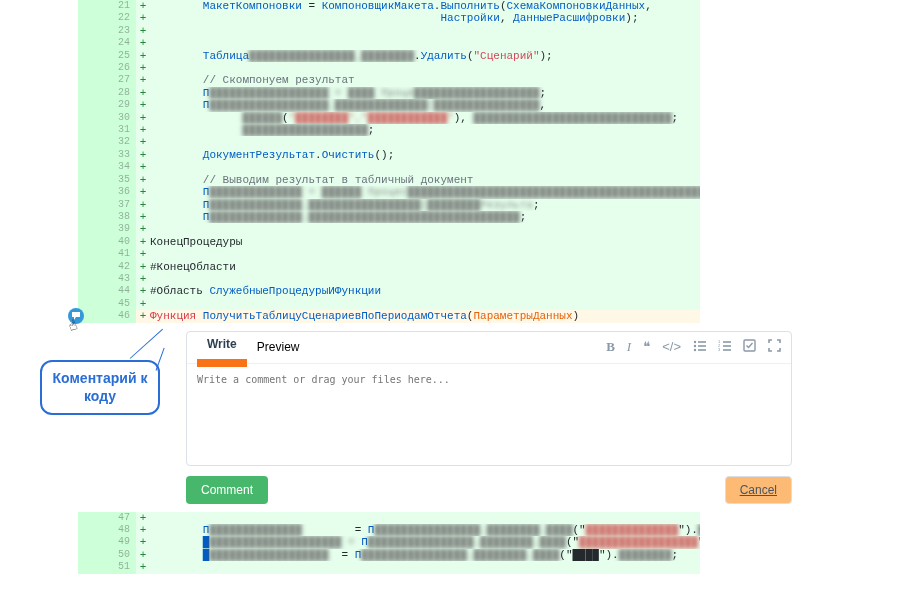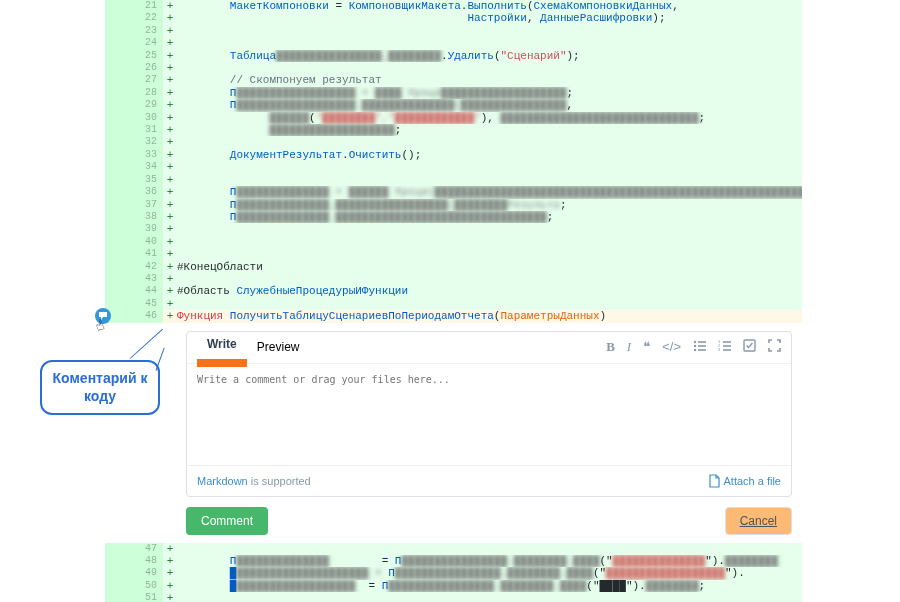--- a/index.html
+++ b/index.html
@@ -6,22 +6,22 @@
   body {
     font-family: Consolas, "Courier New", monospace;
     font-size: 11px;
     background: #ffffff;
     width: 900px;
     height: 602px;
     overflow: hidden;
     position: relative;
   }
   .diff-container {
-    margin-left: 105px;
-    width: 697px;
+    margin-left: 78px;
+    width: 622px;
   }
   .code-line {
     display: flex;
     align-items: center;
     background: #e6ffed;
     min-height: 12.4px;
     line-height: 12.4px;
     font-size: 11px;
     white-space: pre;
   }
@@ -208,26 +208,26 @@
     <div class="code-line"><div class="gutter"><div class="ln-old"></div><div class="ln-new">25</div></div><div class="marker">+</div><div class="code-content">        <span class="tok-fn">Таблица</span><span class="tok-blur">████████████████_████████</span><span class="">.</span><span class="tok-fn">Удалить</span><span class="">(</span><span class="tok-str">"Сценарий"</span><span class="">);</span></div></div>
     <div class="code-line"><div class="gutter"><div class="ln-old"></div><div class="ln-new">26</div></div><div class="marker">+</div><div class="code-content"></div></div>
     <div class="code-line"><div class="gutter"><div class="ln-old"></div><div class="ln-new">27</div></div><div class="marker">+</div><div class="code-content">        <span class="tok-cmt">// Скомпонуем результат</span></div></div>
     <div class="code-line"><div class="gutter"><div class="ln-old"></div><div class="ln-new">28</div></div><div class="marker">+</div><div class="code-content">        <span class="tok-fn">П</span><span class="tok-blur">██████████████████ = ████ Проце███████████████████</span><span class="">;</span></div></div>
     <div class="code-line"><div class="gutter"><div class="ln-old"></div><div class="ln-new">29</div></div><div class="marker">+</div><div class="code-content">        <span class="tok-fn">П</span><span class="tok-blur">██████████████████.██████████████(████████████████</span><span class="">,</span></div></div>
     <div class="code-line"><div class="gutter"><div class="ln-old"></div><div class="ln-new">30</div></div><div class="marker">+</div><div class="code-content">              <span class="tok-blur">██████</span><span class="">(</span><span class="tok-blur-red">"████████","████████████"</span><span class="">), </span><span class="tok-blur">██████████████████████████████</span><span class="">;</span></div></div>
     <div class="code-line"><div class="gutter"><div class="ln-old"></div><div class="ln-new">31</div></div><div class="marker">+</div><div class="code-content">              <span class="tok-blur">███████████████████</span><span class="">;</span></div></div>
     <div class="code-line"><div class="gutter"><div class="ln-old"></div><div class="ln-new">32</div></div><div class="marker">+</div><div class="code-content"></div></div>
     <div class="code-line"><div class="gutter"><div class="ln-old"></div><div class="ln-new">33</div></div><div class="marker">+</div><div class="code-content">        <span class="tok-fn">ДокументРезультат</span><span class="">.</span><span class="tok-fn">Очистить</span><span class="">();</span></div></div>
     <div class="code-line"><div class="gutter"><div class="ln-old"></div><div class="ln-new">34</div></div><div class="marker">+</div><div class="code-content"></div></div>
-    <div class="code-line"><div class="gutter"><div class="ln-old"></div><div class="ln-new">35</div></div><div class="marker">+</div></div>
+    <div class="code-line"><div class="gutter"><div class="ln-old"></div><div class="ln-new">35</div></div><div class="marker">+</div><div class="code-content">        <span class="tok-cmt">// Выводим результат в табличный документ</span></div></div>
     <div class="code-line"><div class="gutter"><div class="ln-old"></div><div class="ln-new">36</div></div><div class="marker">+</div><div class="code-content">        <span class="tok-fn">П</span><span class="tok-blur">██████████████ = ██████ Процес██████████████████████████████████████████████████████████</span></div></div>
     <div class="code-line"><div class="gutter"><div class="ln-old"></div><div class="ln-new">37</div></div><div class="marker">+</div><div class="code-content">        <span class="tok-fn">П</span><span class="tok-blur">██████████████.█████████████████(████████Результа</span><span class="">;</span></div></div>
     <div class="code-line"><div class="gutter"><div class="ln-old"></div><div class="ln-new">38</div></div><div class="marker">+</div><div class="code-content">        <span class="tok-fn">П</span><span class="tok-blur">██████████████.████████████████████████████████</span><span class="">;</span></div></div>
     <div class="code-line"><div class="gutter"><div class="ln-old"></div><div class="ln-new">39</div></div><div class="marker">+</div><div class="code-content"></div></div>
-    <div class="code-line"><div class="gutter"><div class="ln-old"></div><div class="ln-new">40</div></div><div class="marker">+</div></div>
+    <div class="code-line"><div class="gutter"><div class="ln-old"></div><div class="ln-new">40</div></div><div class="marker">+</div><div class="code-content"><span class="">КонецПроцедуры</span></div></div>
     <div class="code-line"><div class="gutter"><div class="ln-old"></div><div class="ln-new">41</div></div><div class="marker">+</div><div class="code-content"></div></div>
     <div class="code-line"><div class="gutter"><div class="ln-old"></div><div class="ln-new">42</div></div><div class="marker">+</div><div class="code-content"><span class="">#КонецОбласти</span></div></div>
     <div class="code-line"><div class="gutter"><div class="ln-old"></div><div class="ln-new">43</div></div><div class="marker">+</div><div class="code-content"></div></div>
     <div class="code-line"><div class="gutter"><div class="ln-old"></div><div class="ln-new">44</div></div><div class="marker">+</div><div class="code-content"><span class="">#Область </span><span class="tok-fn">СлужебныеПроцедурыИФункции</span></div></div>
     <div class="code-line"><div class="gutter"><div class="ln-old"></div><div class="ln-new">45</div></div><div class="marker">+</div><div class="code-content"></div></div>
     <div class="code-line highlight"><div class="gutter"><div class="ln-old"></div><div class="ln-new">46</div></div><div class="marker">+</div><div class="code-content"><span class="tok-kw">Функция </span><span class="tok-fn">ПолучитьТаблицуСценариевПоПериодамОтчета</span><span class="">(</span><span class="tok-param">ПараметрыДанных</span><span class="">)</span></div><div class="add-bubble"><svg width="10" height="10" viewBox="0 0 10 10">
           <path fill="#fff" d="M1 1 H9 V6 H5 L3 9 V6 H1 Z"></path>
         </svg></div><div class="cursor-hand" style="transform: rotate(-20deg);">☝</div></div>
   </div>
 
@@ -278,34 +278,20 @@
               <g fill="none" stroke="#8a99a8" stroke-width="1.6">
                 <path d="M1 4 V1 H4 M9 1 H12 V4 M12 9 V12 H9 M4 12 H1 V9"></path>
               </g>
             </svg>
         </span>
       </div>
     </div>
     <div class="cb-body">
       <textarea class="cb-textarea" placeholder="Write a comment or drag your files here..." style=""></textarea>
     </div>
-    <div class="cb-footer">
-      <span>
-        <a>Markdown</a><span> is supported</span>
-      </span>
-      <span class="attach">
-        <svg width="12" height="14" viewBox="0 0 12 14">
-            <g fill="none" stroke="#3c8dcc" stroke-width="1.2">
-              <path d="M2 1 H8 L11 4 V13 H2 Z"></path>
-              <path d="M8 1 V4 H11"></path>
-            </g>
-          </svg>
-        <span>Attach a file</span>
-      </span>
-    </div>
   </div>
   <div class="actions">
     <div class="btn btn-primary">Comment</div>
     <div class="btn btn-secondary">Cancel</div>
   </div>
 </div>
 
 <div class="diff-container" id="code-bottom">
     <div class="code-line"><div class="gutter"><div class="ln-old"></div><div class="ln-new">47</div></div><div class="marker">+</div><div class="code-content"></div></div>
     <div class="code-line"><div class="gutter"><div class="ln-old"></div><div class="ln-new">48</div></div><div class="marker">+</div><div class="code-content">        <span class="tok-fn">П</span><span class="tok-blur">██████████████</span><span class="">        = </span><span class="tok-fn">П</span><span class="tok-blur">████████████████.████████.████</span><span class="">("</span><span class="tok-blur-red">██████████████</span><span class="">").</span><span class="tok-blur">████████</span></div></div>

